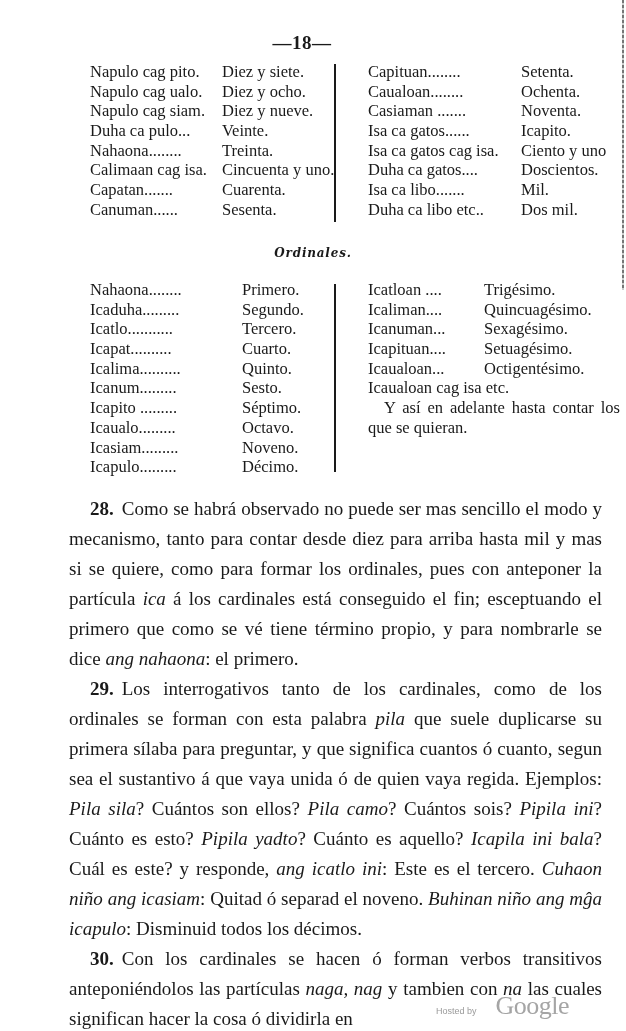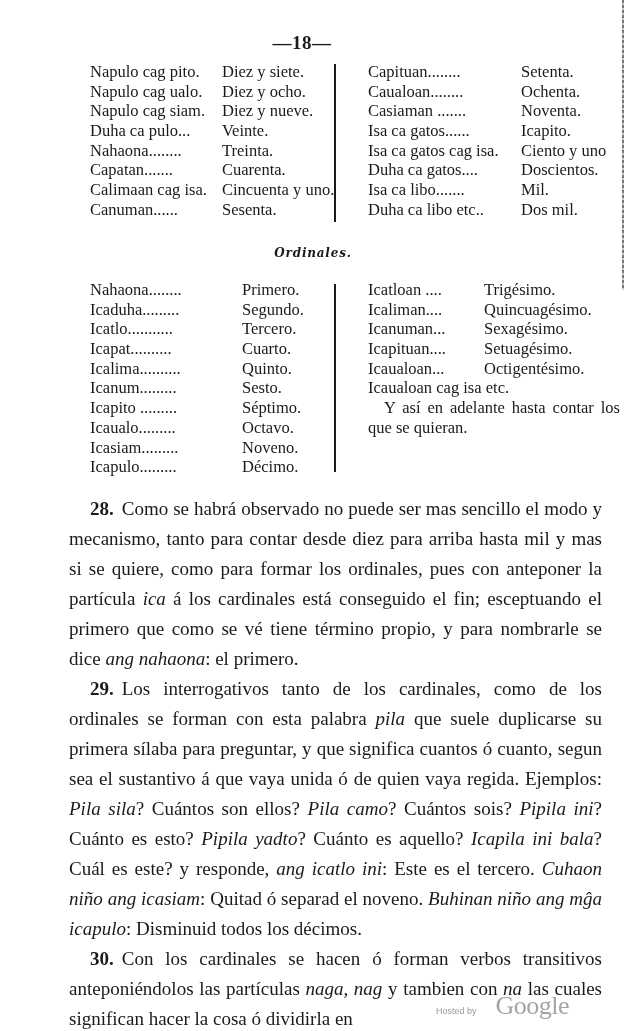--- a/index.html
+++ b/index.html
@@ -112,22 +112,22 @@
 
 <div class="page-number">—18—</div>
 <div class="right-edge-rule"></div>
 
 <div class="tbl" id="cardinals-left">
     <div class="row"><span class="term">Napulo cag pito.</span><span class="gloss">Diez y siete.</span></div>
     <div class="row"><span class="term">Napulo cag ualo.</span><span class="gloss">Diez y ocho.</span></div>
     <div class="row"><span class="term">Napulo cag siam.</span><span class="gloss">Diez y nueve.</span></div>
     <div class="row"><span class="term">Duha ca pulo...</span><span class="gloss">Veinte.</span></div>
     <div class="row"><span class="term">Nahaona........</span><span class="gloss">Treinta.</span></div>
+    <div class="row"><span class="term">Calimaan cag isa.</span><span class="gloss">Cincuenta y uno.</span></div>
     <div class="row"><span class="term">Capatan.......</span><span class="gloss">Cuarenta.</span></div>
-    <div class="row"><span class="term">Calimaan cag isa.</span><span class="gloss">Cincuenta y uno.</span></div>
     <div class="row"><span class="term">Canuman......</span><span class="gloss">Sesenta.</span></div>
   </div>
 <div class="divider" id="divider-cardinals"></div>
 <div class="tbl" id="cardinals-right">
     <div class="row"><span class="term">Capituan........</span><span class="gloss">Setenta.</span></div>
     <div class="row"><span class="term">Caualoan........</span><span class="gloss">Ochenta.</span></div>
     <div class="row"><span class="term">Casiaman .......</span><span class="gloss">Noventa.</span></div>
     <div class="row"><span class="term">Isa ca gatos......</span><span class="gloss">Icapito.</span></div>
     <div class="row"><span class="term">Isa ca gatos cag isa.</span><span class="gloss">Ciento y uno</span></div>
     <div class="row"><span class="term">Duha ca gatos....</span><span class="gloss">Doscientos.</span></div>

